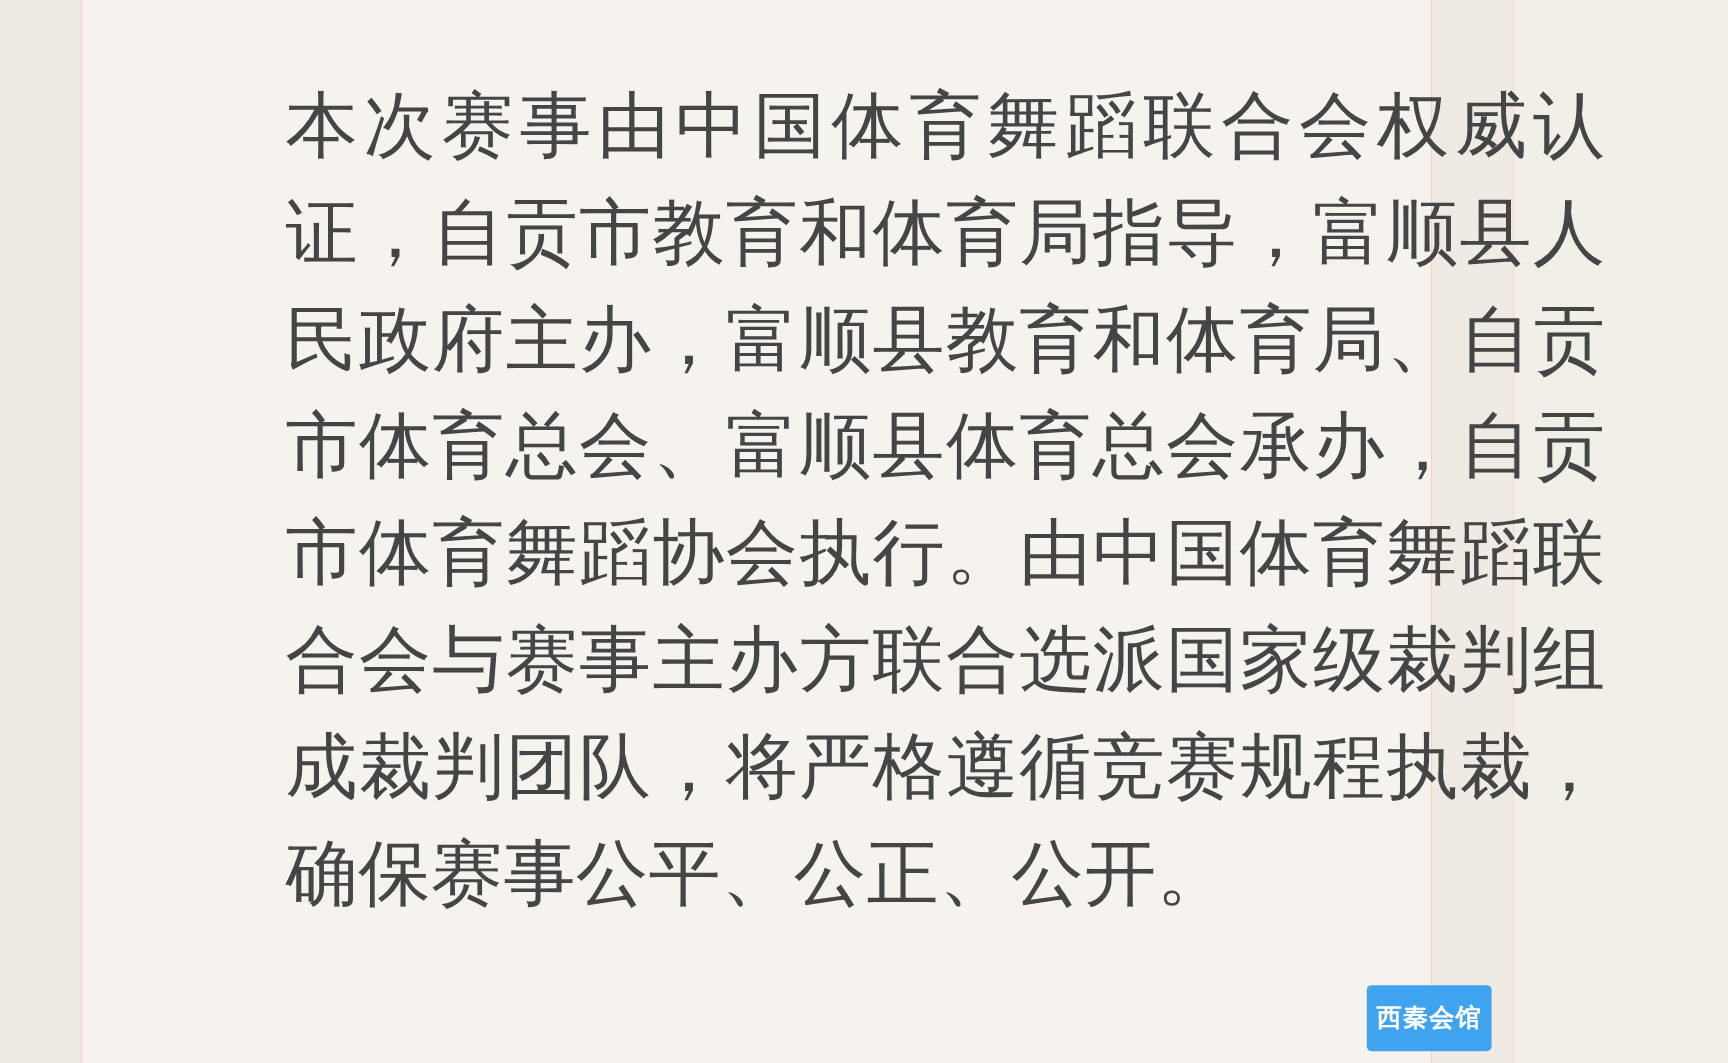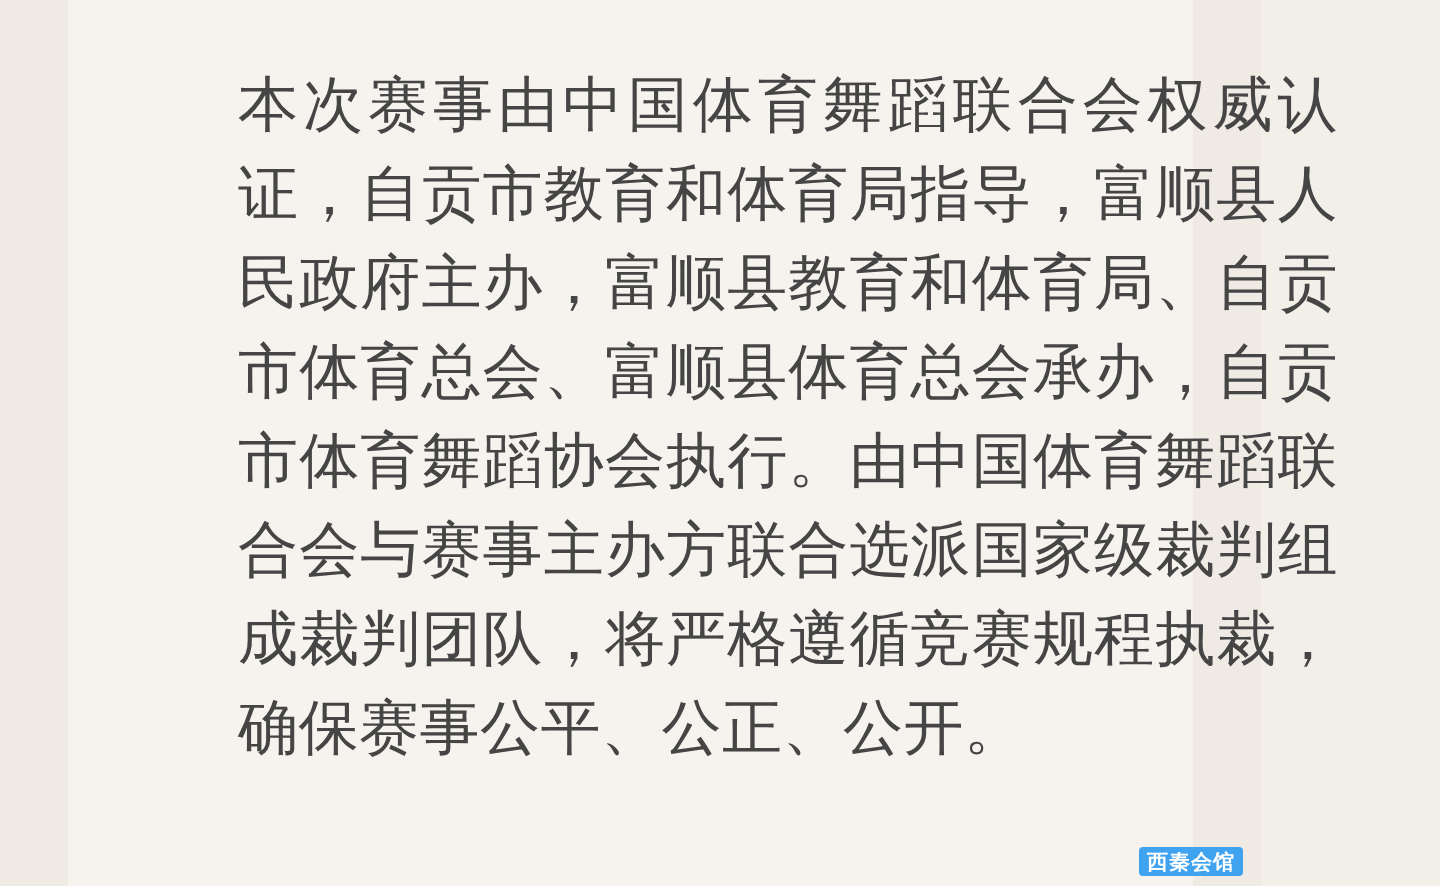--- a/index.html
+++ b/index.html
@@ -60,21 +60,21 @@
     font-weight: 400;
   }
 
   .watermark {
     position: absolute;
     right: 18px;
     bottom: 10px;
     display: flex;
     align-items: center;
     gap: 4px;
-    padding: 4px 8px;
+    padding: 17px 8px;
     border-radius: 4px;
     background: #3fa3f0;
   }
   .watermark-text {
     color: #ffffff;
     font-family: "Liberation Sans", sans-serif;
     font-size: 21px;
     font-weight: 700;
     letter-spacing: 1px;
     line-height: 1;

